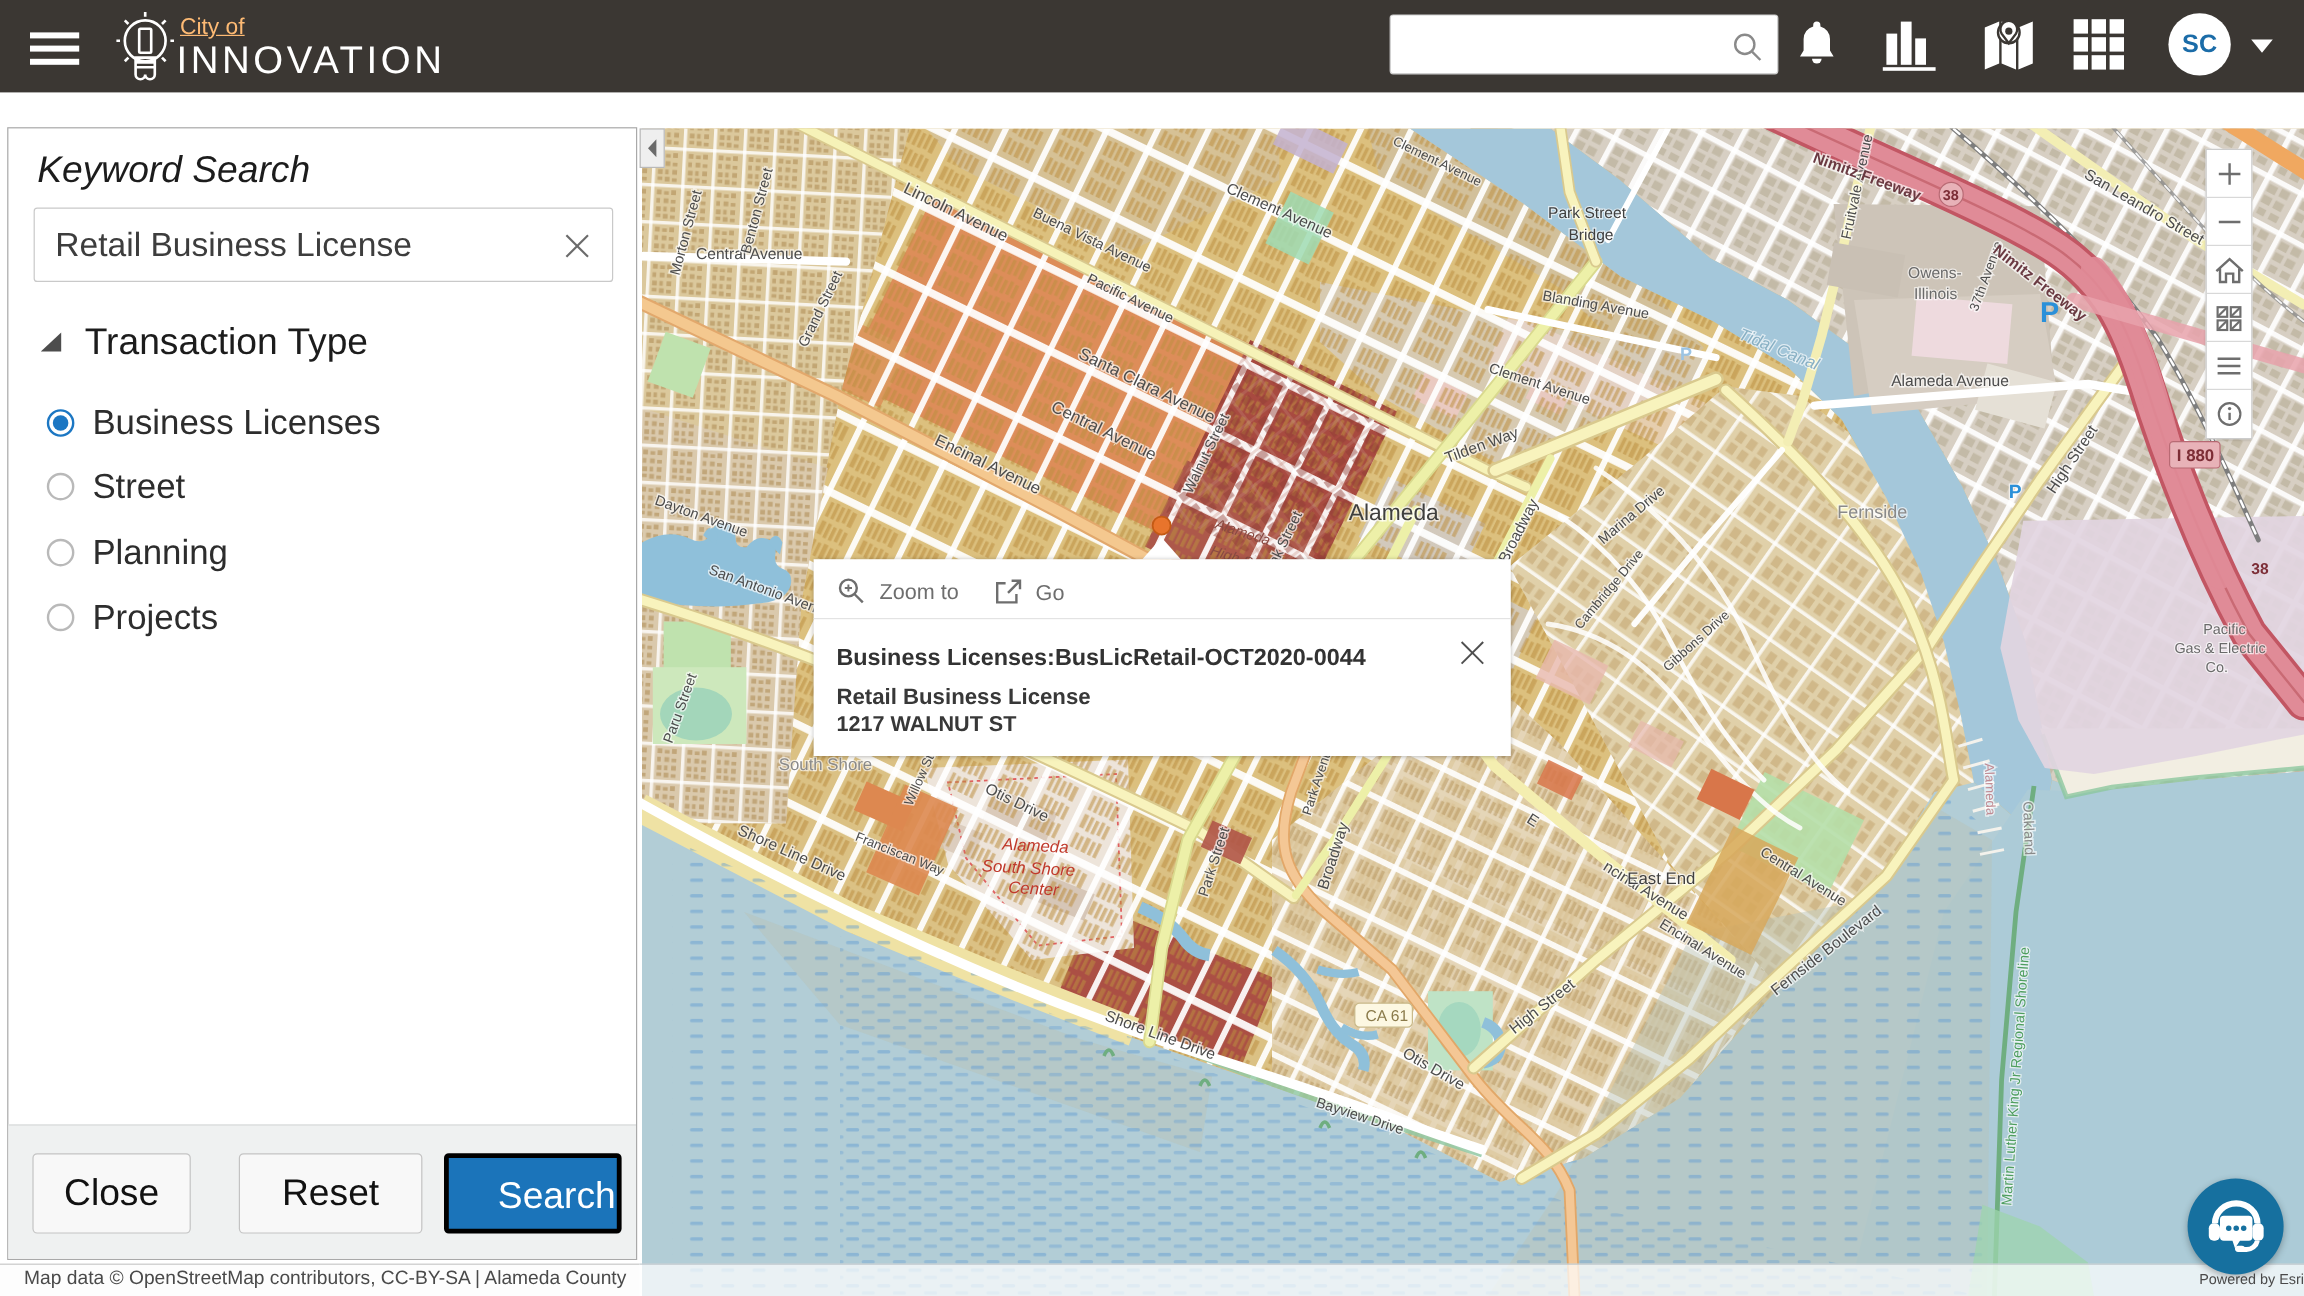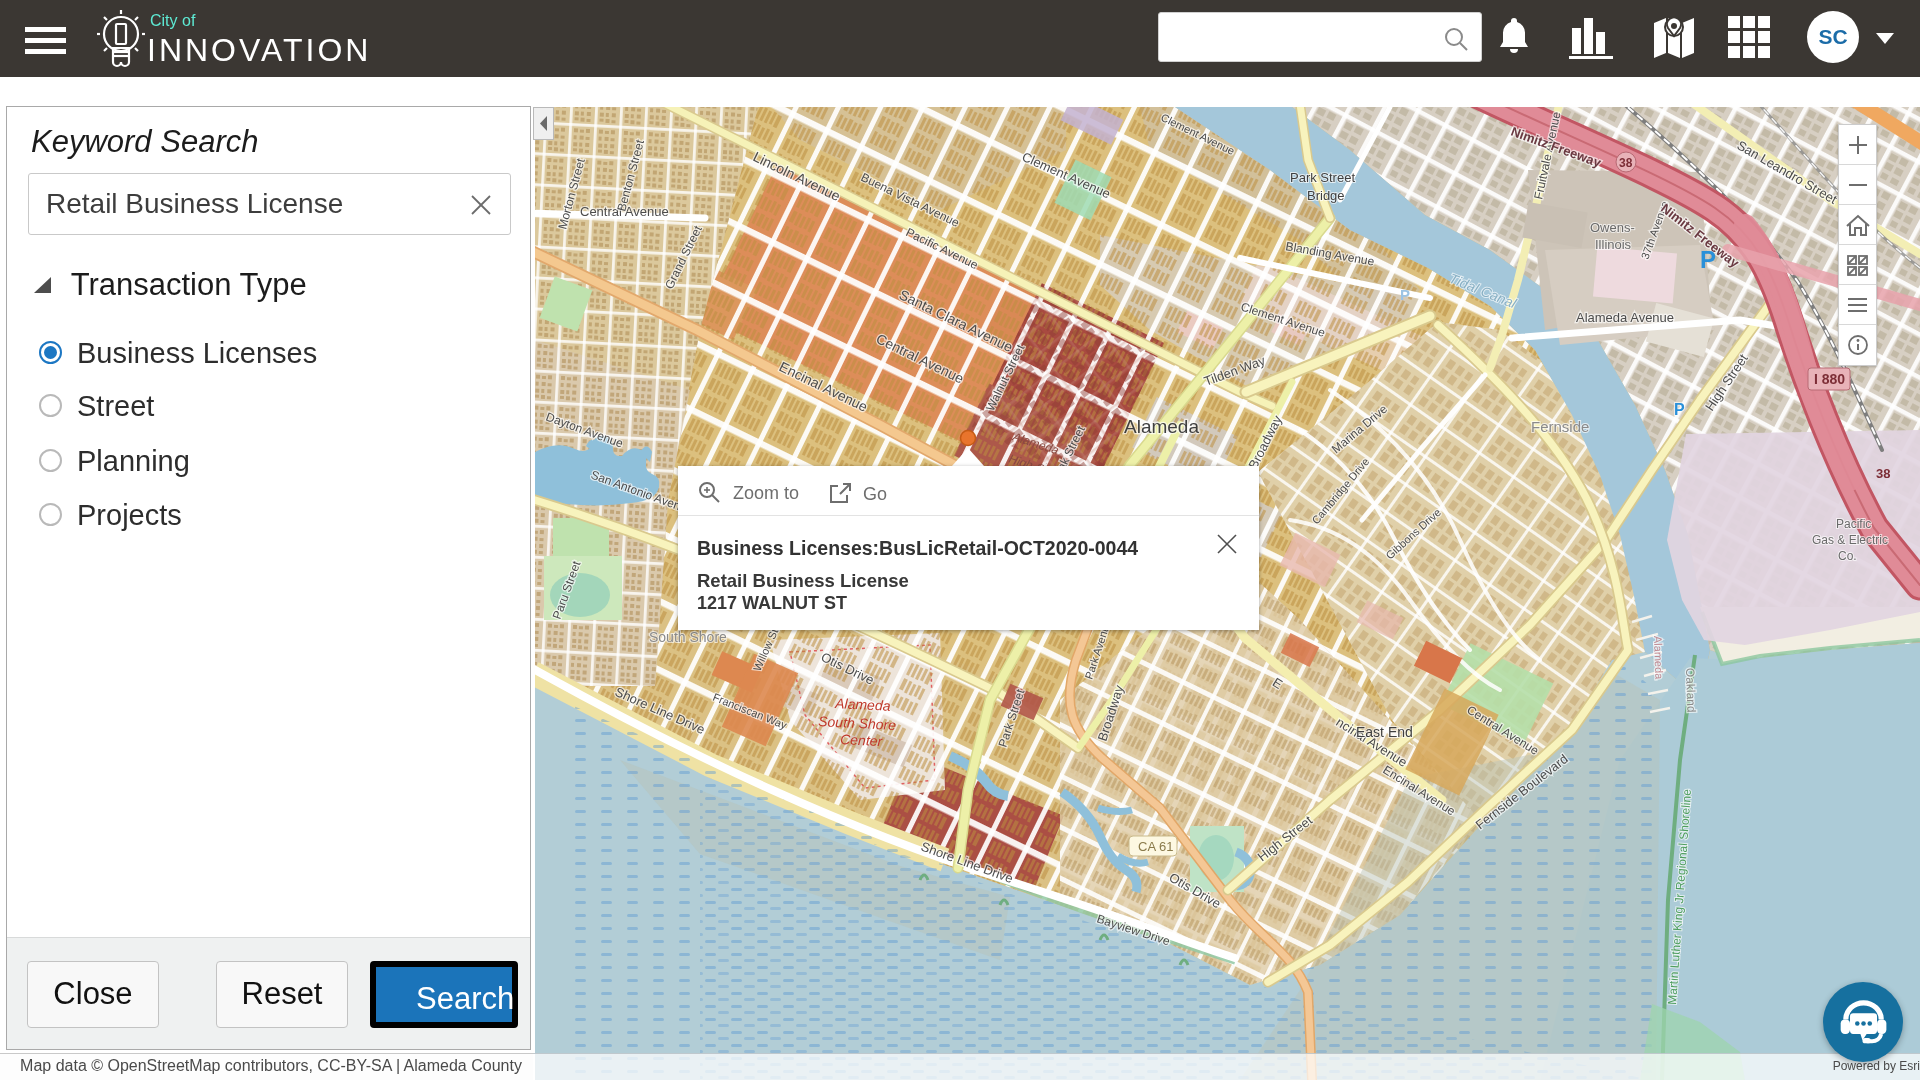--- a/index.html
+++ b/index.html
@@ -4,21 +4,21 @@
 <style>
   * { margin:0; padding:0; box-sizing:border-box; }
   html,body { width:1920px; height:1080px; overflow:hidden; background:#fff;
     font-family:"Liberation Sans", sans-serif; }
   #root { position:relative; width:1920px; height:1080px; }
   .abs { position:absolute; }
 
   
   #hdr { position:absolute; left:0; top:0; width:1920px; height:77px; background:#3b3733; }
   #burger div { position:absolute; left:25px; width:41px; height:5px; background:#fff; }
-  #cityof { position:absolute; left:150px; top:12px; color:#5eead4; font-size:16px; }
+  #cityof { position:absolute; left:150px; top:12px; color:#fdba74; font-size:19px;text-decoration:underline; }
   #innov { position:absolute; left:147px; top:32px; color:#fff; font-size:32px; letter-spacing:3px; }
   #hsearch { position:absolute; left:1158px; top:12px; width:324px; height:50px; background:#fff;
     border:1px solid #d0d0d0; border-radius:3px; }
   #avatar { position:absolute; left:1807px; top:11px; width:52px; height:52px; border-radius:50%;
     background:#fff; color:#1b6ca8; font-size:21px; font-weight:bold; text-align:center; line-height:52px; }
 
   
   #panel { position:absolute; left:6px; top:106px; width:525px; height:944px; background:#fff;
     border:1px solid #a9a9a9; }
   #kwtitle { position:absolute; left:24px; top:17px; font-size:31px; color:#1c1c1c;font-style:italic; }
@@ -30,21 +30,21 @@
   .radio { position:absolute; left:32px; width:23px; height:23px; border-radius:50%; background:#fff;
     border:2px solid #b9b9b9; }
   .radio.sel { border:2px solid #1c77c3; }
   .radio.sel::after { content:""; position:absolute; left:3px; top:3px; width:13px; height:13px;
     border-radius:50%; background:#1c77c3; }
   .rlabel { position:absolute; left:70px; font-size:29px; color:#2d2d2d; }
   #pfoot { position:absolute; left:0; bottom:0; width:523px; height:112px; background:#eff1f1;
     border-top:1px solid #d8dada; }
   .btn { position:absolute; top:23px; height:67px; border:1px solid #c3c3c3; border-radius:4px;
     background:#f8f8f8; font-size:31px; color:#111; text-align:center; line-height:64px; }
-  #btnSearch { background:#1b74ba; border:6px solid #000000; color:#fff;padding-left:40px; }
+  #btnSearch { background:#1b74ba; border:4px solid #000000; color:#fff;padding-left:40px; }
 
   
   #attrL { position:absolute; left:0; top:1053px; width:533px; height:27px; background:#fdfdfd;
     font-size:16px; color:#4a4a4a; line-height:24px; padding-left:9px; border-top:1px solid #c9c9c9;text-align:center;}
   #attrR { position:absolute; left:533px; top:1053px; width:1387px; height:27px;
     background:rgba(255,255,255,0.72); border-top:1px solid rgba(180,190,195,.8);
     font-size:12px; color:#4a4a4a; line-height:24px; text-align:right; }
 
   
   #popup { position:absolute; left:678px; top:466px; width:581px; height:164px; background:#fff;
@@ -536,21 +536,21 @@
     <div class="radio sel" style="top:234px"></div>
       <div class="rlabel" style="top:230px">Business Licenses</div>
     <div class="radio" style="top:287px"></div>
       <div class="rlabel" style="top:283px">Street</div>
     <div class="radio" style="top:342px"></div>
       <div class="rlabel" style="top:338px">Planning</div>
     <div class="radio" style="top:396px"></div>
       <div class="rlabel" style="top:392px">Projects</div>
     <div id="pfoot">
       <div class="btn" style="left:20px;width:132px">Close</div>
-      <div class="btn" style="left:209px;width:132px">Reset</div>
+      <div class="btn" style="left:192px;width:153px">Reset</div>
       <div class="btn" id="btnSearch" style="left:363px;width:148px">Search</div>
     </div>
   </div>
 
   <div id="attrL">Map data © OpenStreetMap contributors, CC-BY-SA | Alameda County</div>
   <div id="attrR">Powered by Esri</div>
 
   <div id="popPtr"></div>
   <div id="popup">
     <div style="position:absolute;left:19px;top:14px" class="pact">

